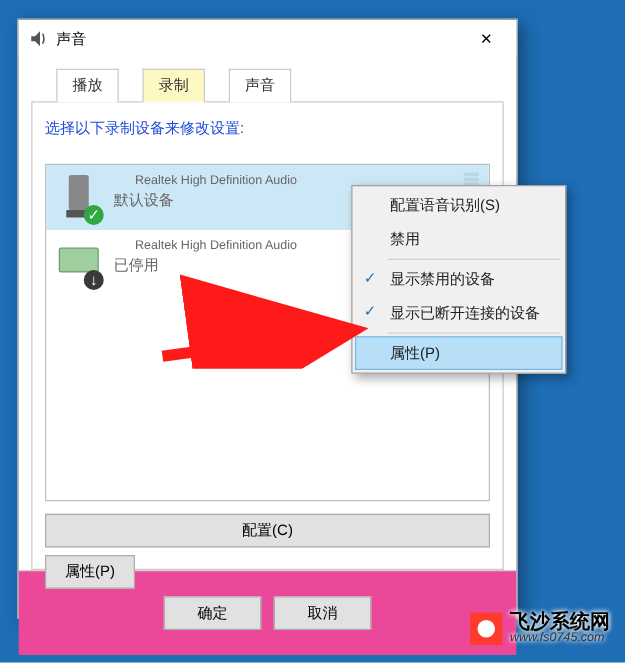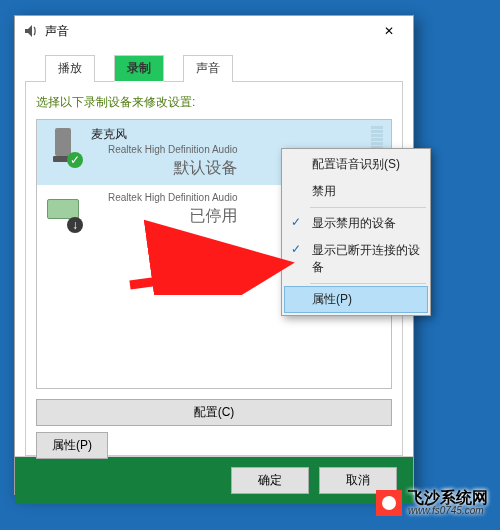--- a/index.html
+++ b/index.html
@@ -56,33 +56,32 @@
     border-bottom: none;
     background: #fff;
     margin-right: -1px;
     color: #333;
     position: relative;
     top: 1px;
     cursor: pointer;
     margin-left: 20px;
   }
   .tab.active {
-    background: #22c55e;
+    background: #fef9c3;
     border-bottom: 1px solid #fff;
     z-index: 2;
-    font-weight: bold;
   }
   .tab-content {
     border: 1px solid #ccc;
     border-top: none;
     padding: 12px 10px 10px 10px;
     height: 374px;
     position: relative;
   }
-  .prompt { margin-bottom: 8px; color: #4d7c0f; }
+  .prompt { margin-bottom: 20px; color: #1d4ed8; }
   .device-list {
     border: 1px solid #c0c0c0;
     height: 270px;
     background: #fff;
   }
   .device-item {
     display: flex;
     padding: 6px 8px;
     gap: 10px;
     position: relative;
@@ -123,21 +122,21 @@
     border-radius: 50%;
     display: flex;
     align-items: center;
     justify-content: center;
   }
   .badge.green { background: #2fa83f; color: #fff; }
   .badge.dark { background: #3a3a3a; color: #fff; }
   .device-text { line-height: 1.4; }
   .device-name { color: #222; }
   .device-sub { color: #666; font-size: 10px; margin-left: 17px; }
-  .device-status { color: #666; font-size: 16px; text-align: right; }
+  .device-status { color: #666; font-size: 12px; }
   .level-meter {
     position: absolute;
     right: 8px; top: 6px;
     width: 12px; height: 40px;
   }
   .level-meter span {
     display: block;
     height: 3px;
     margin-bottom: 1px;
     background: #b8d8e8;
@@ -161,32 +160,32 @@
   }
   .btn.disabled {
     color: #9a9a9a;
   }
   .btn.dropdown::after {
     content: " ▾";
     color: #666;
   }
   .dialog-footer {
     display: flex;
-    justify-content: flex-end;
+    justify-content: center;
     gap: 10px;
-    padding: 10px 16px;
-    background: #15803d;
+    padding: 20px 16px;
+    background: #ec4899;
     border-top: 1px solid #d0d0d0;
   }
   .dialog-footer .btn { min-width: 78px; }
   .context-menu {
     position: absolute;
     left: 281px;
     top: 148px;
-    width: 150px;
+    width: 172px;
     background: #f0f0f0;
     border: 1px solid #a0a0a0;
     box-shadow: 3px 3px 8px rgba(0,0,0,0.35);
     padding: 2px;
     z-index: 10;
   }
   .menu-item {
     padding: 5px 8px 5px 28px;
     position: relative;
     cursor: pointer;
@@ -273,21 +272,20 @@
       <div class="device-list">
         <div class="device-item selected">
           <div class="device-icon">
             <div class="mic-body"></div>
             <div class="mic-base"></div>
             <div class="badge green">
               <span>✓</span>
             </div>
           </div>
           <div class="device-text">
-            <div class="device-name">麦克风</div>
             <div class="device-sub">Realtek High Definition Audio</div>
             <div class="device-status">默认设备</div>
           </div>
           <div class="level-meter">
             <span></span>
               <span></span>
               <span></span>
               <span></span>
               <span></span>
               <span></span>

